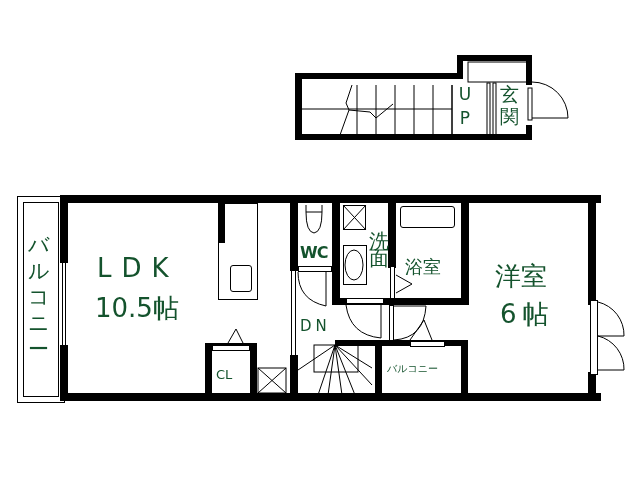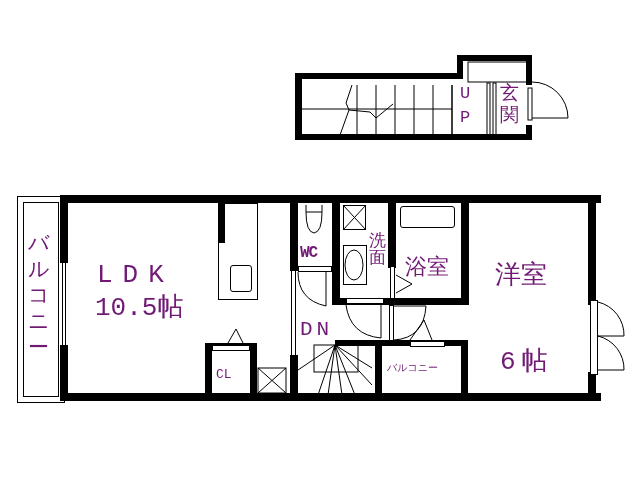--- a/index.html
+++ b/index.html
@@ -1,20 +1,20 @@
 <!DOCTYPE html>
 <html><head>
 <meta charset="utf-8">
 <style>
   html, body { margin:0; padding:0; background:#ffffff; }
   body { width:640px; height:480px; position:relative; overflow:hidden; font-family:"DejaVu Sans", sans-serif; color:#000; }
   .abs { position:absolute; box-sizing:border-box; }
   .wall { position:absolute; background:#000; }
   .thin { position:absolute; border:1px solid #000; box-sizing:border-box; background:#fff; }
-  .label { position:absolute; color:#701a75; white-space:nowrap; line-height:1;font-family:Liberation Mono, monospace; }
+  .label { position:absolute; color:#14532d; white-space:nowrap; line-height:1; }
   svg { position:absolute; left:0; top:0; }
 </style>
 </head>
 <body>
 
 <div class="abs" style="left:292px;top:55px;width:240px;height:85px;">
 
   <div class="wall" style="left:3px;top:18px;width:168px;height:6px;"></div>
   <div class="wall" style="left:165px;top:0px;width:6px;height:24px;"></div>
   <div class="wall" style="left:165px;top:0px;width:75px;height:6px;"></div>
@@ -81,39 +81,39 @@
 <div class="label" style="left:300px;top:245px;font-size:16px;font-weight:bold;letter-spacing:-1px;">WC</div>
 
 <div class="wall" style="left:332px;top:298px;width:63px;height:7px;"></div>
 <div class="wall" style="left:388px;top:195px;width:8px;height:73px;"></div>
 <div class="thin" style="left:390px;top:266px;width:5px;height:33px;"></div>
 <div class="wall" style="left:388px;top:298px;width:80px;height:7px;"></div>
 <div class="wall" style="left:461px;top:195px;width:8px;height:110px;"></div>
 <div class="thin" style="left:346px;top:298px;width:38px;height:6px;"></div>
 <div class="thin" style="left:343px;top:205px;width:23px;height:25px;"></div>
 <div class="thin" style="left:343px;top:245px;width:24px;height:40px;"></div>
-<div class="label" style="left:369px;top:233px;width:18px;font-size:17px;line-height:17px;white-space:normal;word-break:break-all;">洗面</div>
+<div class="label" style="left:369px;top:233px;width:18px;font-size:20px;line-height:17px;white-space:normal;word-break:break-all;">洗面</div>
 
 <div class="thin" style="left:400px;top:206px;width:55px;height:22px;border-radius:3px;"></div>
-<div class="label" style="left:405px;top:258px;font-size:22px;">浴室</div>
+<div class="label" style="left:405px;top:258px;font-size:18px;">浴室</div>
 
 <div class="wall" style="left:335px;top:340px;width:133px;height:6px;"></div>
 <div class="wall" style="left:375px;top:340px;width:7px;height:60px;"></div>
 <div class="wall" style="left:461px;top:340px;width:7px;height:60px;"></div>
 <div class="thin" style="left:410px;top:341px;width:35px;height:6px;"></div>
 <div class="thin" style="left:389px;top:305px;width:5px;height:36px;"></div>
 <div class="label" style="left:387px;top:364px;font-size:10px;">バルコニー</div>
-<div class="label" style="left:300px;top:319px;font-size:21px;letter-spacing:4px;">DN</div>
+<div class="label" style="left:300px;top:319px;font-size:15px;letter-spacing:4px;">DN</div>
 
 <div class="thin" style="left:590px;top:300px;width:8px;height:75px;"></div>
 
-<div class="label" style="left:97px;top:262px;font-size:26px;letter-spacing:10px;">LDK</div>
+<div class="label" style="left:97px;top:255px;font-size:26px;letter-spacing:10px;">LDK</div>
 <div class="label" style="left:95px;top:295px;font-size:26px;">10.5帖</div>
 <div class="label" style="left:495px;top:263px;font-size:26px;">洋室</div>
-<div class="label" style="left:500px;top:301px;font-size:26px;letter-spacing:6px;margin-top:48px;">6帖</div>
+<div class="label" style="left:500px;top:301px;font-size:26px;letter-spacing:6px;">6帖</div>
 
 <svg width="640" height="480">
   <g stroke="#000" stroke-width="1" fill="none">
 
     <path d="M306,205 L306,212 L322,212 L322,205"></path>
     <path d="M306,212 Q306,232 314,233 Q322,232 322,212"></path>
 
     <line x1="343" y1="205" x2="366" y2="230"></line>
     <line x1="366" y1="205" x2="343" y2="230"></line>
 

